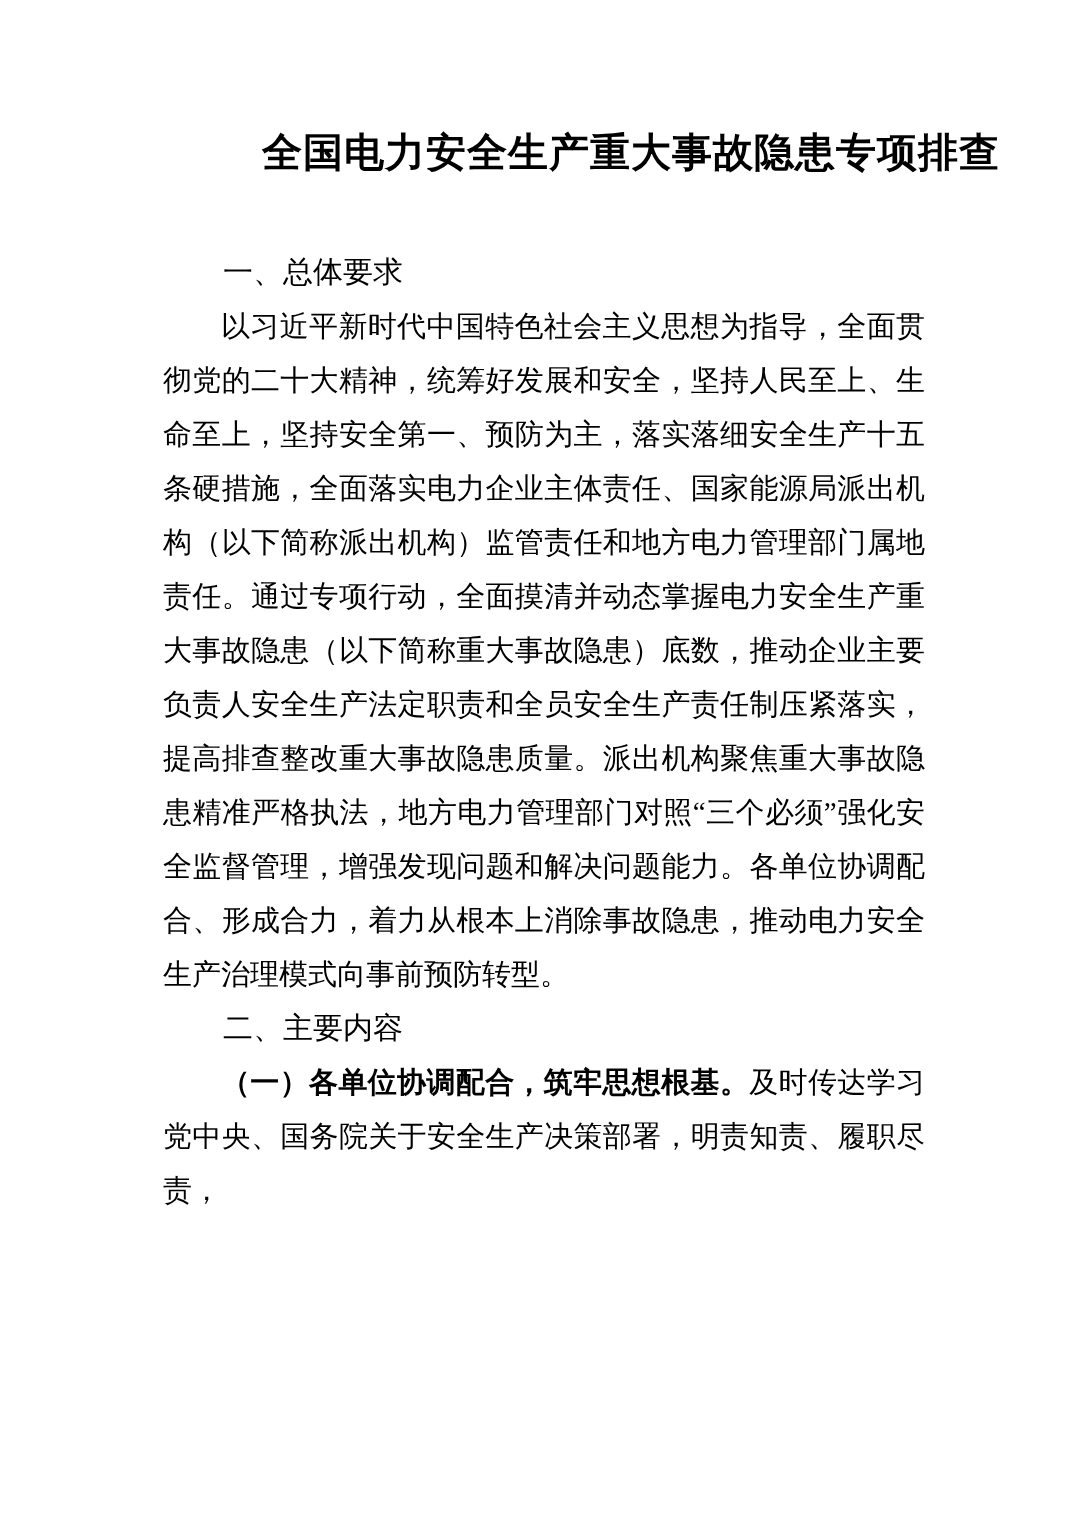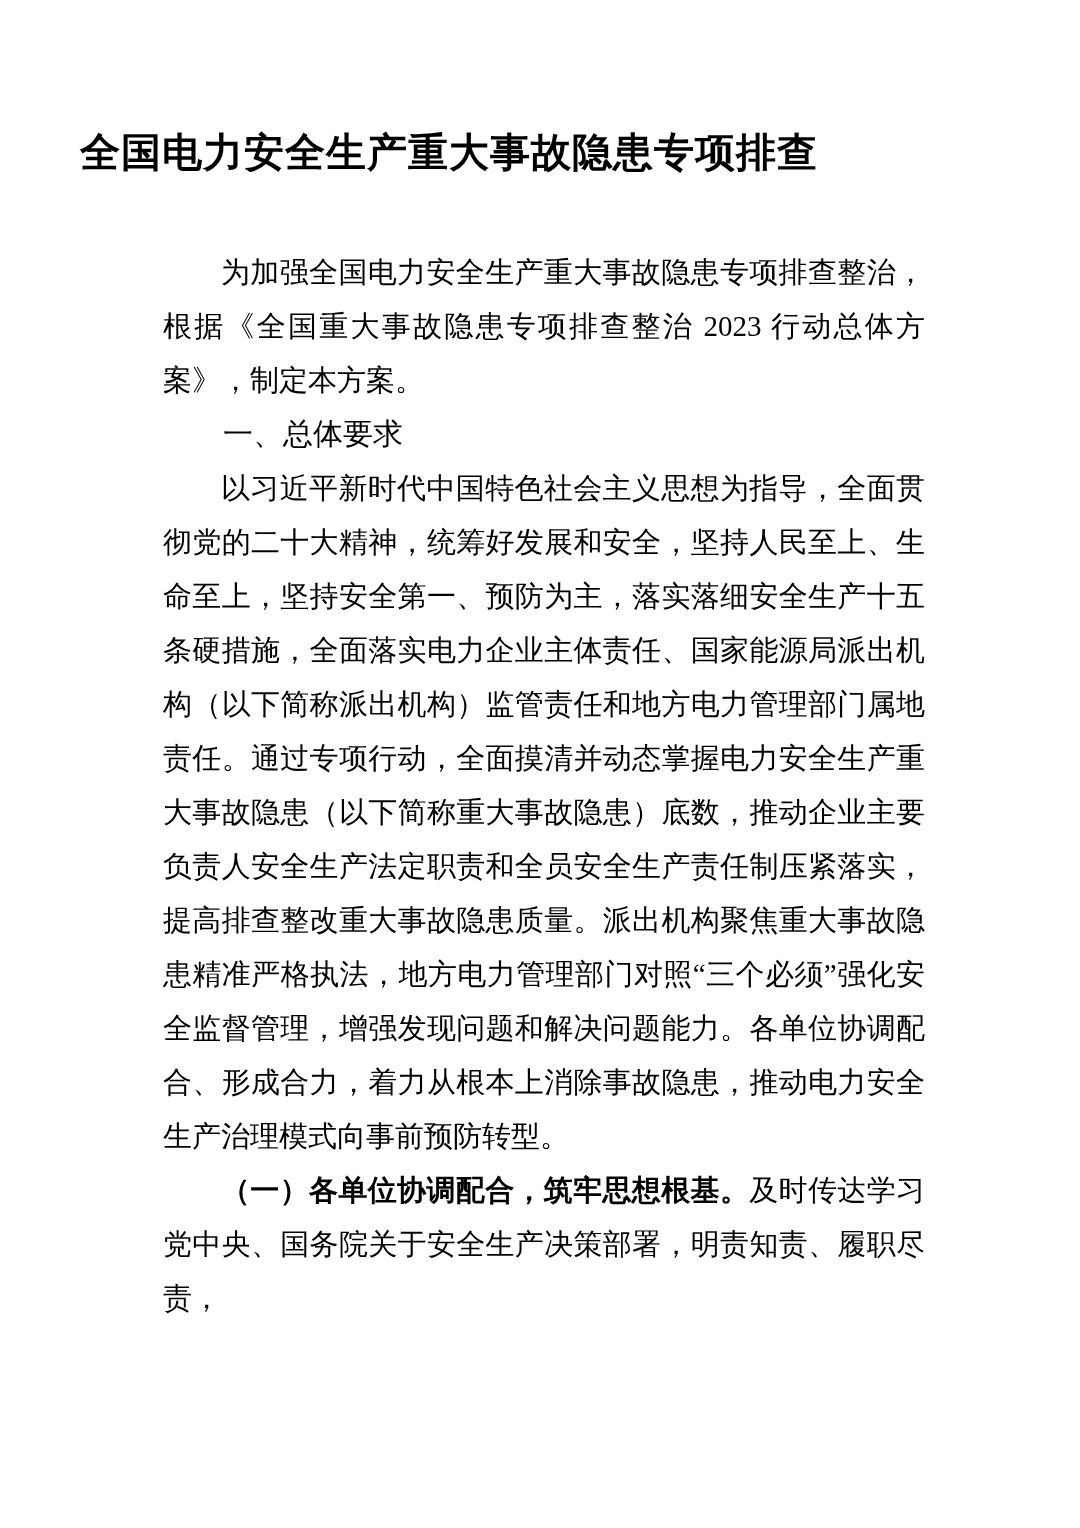--- a/index.html
+++ b/index.html
@@ -12,21 +12,21 @@
     width: 1080px;
     height: 1528px;
     background: #ffffff;
     overflow: hidden;
     color: #000000;
     font-family: "Liberation Serif", serif;
   }
   .doc-title {
     margin: 0;
     padding: 123px 80px 0 80px;
-    text-align: left;
+    text-align: right;
     font-size: 40px;
     line-height: 60px;
     font-weight: bold;
     font-family: "Liberation Serif", serif;
     letter-spacing: 1px;
   }
   .title-line {
     display: block;
   }
   .doc-body {
@@ -59,24 +59,24 @@
 <body>
 
 <div class="page">
 
   <h1 class="doc-title">
     <span class="title-line">全国电力安全生产重大事故隐患专项排查</span>
   </h1>
 
   <div class="doc-body">
 
-    <p class="para">为加强全国电力安全生产重大事故隐患专项排查整治，根据《全国重大事故隐患专项排查整治 2023 行动总体方案》，制定本方案。</p>
 
     <h2 class="sec-heading">一、总体要求</h2>
 
     <p class="para">以习近平新时代中国特色社会主义思想为指导，全面贯彻党的二十大精神，统筹好发展和安全，坚持人民至上、生命至上，坚持安全第一、预防为主，落实落细安全生产十五条硬措施，全面落实电力企业主体责任、国家能源局派出机构（以下简称派出机构）监管责任和地方电力管理部门属地责任。通过专项行动，全面摸清并动态掌握电力安全生产重大事故隐患（以下简称重大事故隐患）底数，推动企业主要负责人安全生产法定职责和全员安全生产责任制压紧落实，提高排查整改重大事故隐患质量。派出机构聚焦重大事故隐患精准严格执法，地方电力管理部门对照“三个必须”强化安全监督管理，增强发现问题和解决问题能力。各单位协调配合、形成合力，着力从根本上消除事故隐患，推动电力安全生产治理模式向事前预防转型。</p>
 
+    <h2 class="sec-heading">二、主要内容</h2>
 
     <p class="para"><span class="kai-lead">（一）各单位协调配合，筑牢思想根基。</span><span>及时传达学习党中央、国务院关于安全生产决策部署，明责知责、履职尽责，</span></p>
 
   </div>
 
 </div>
 
 </body></html>

